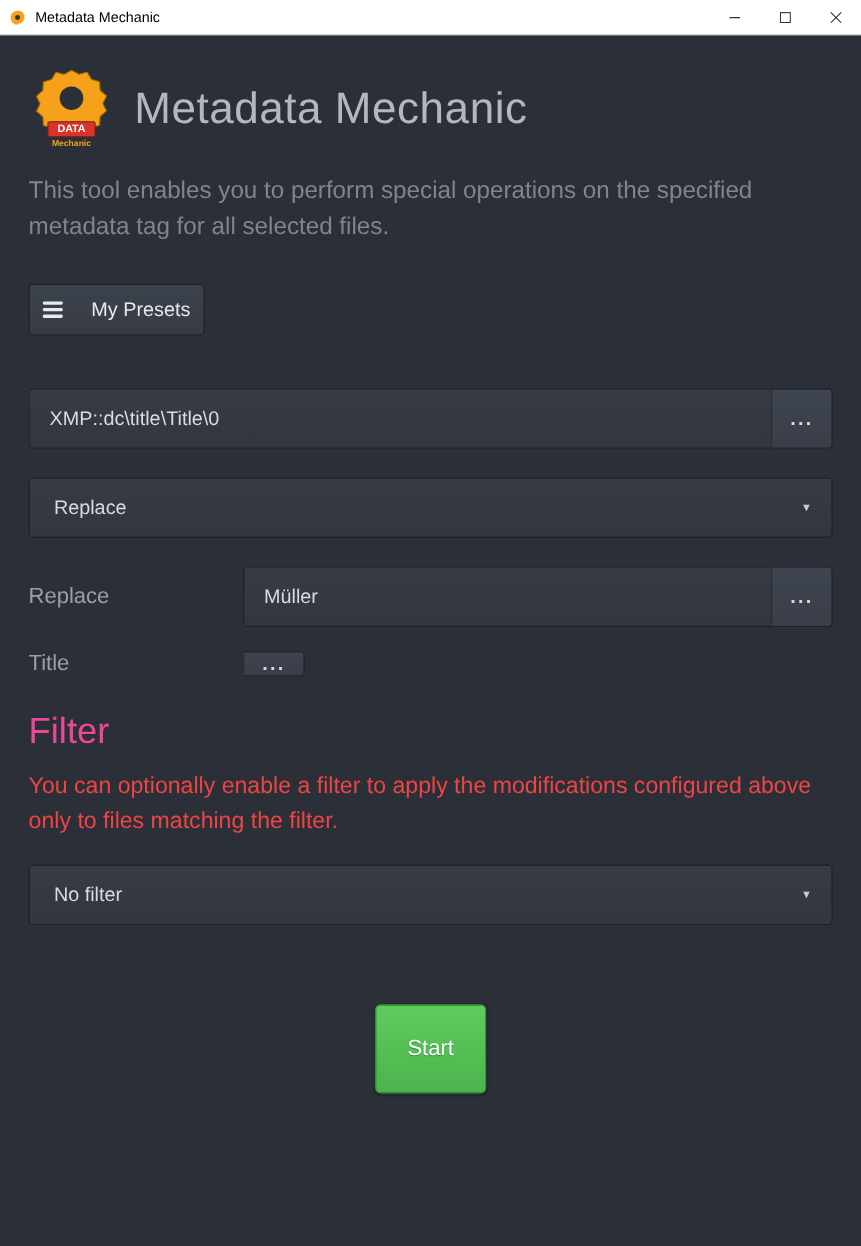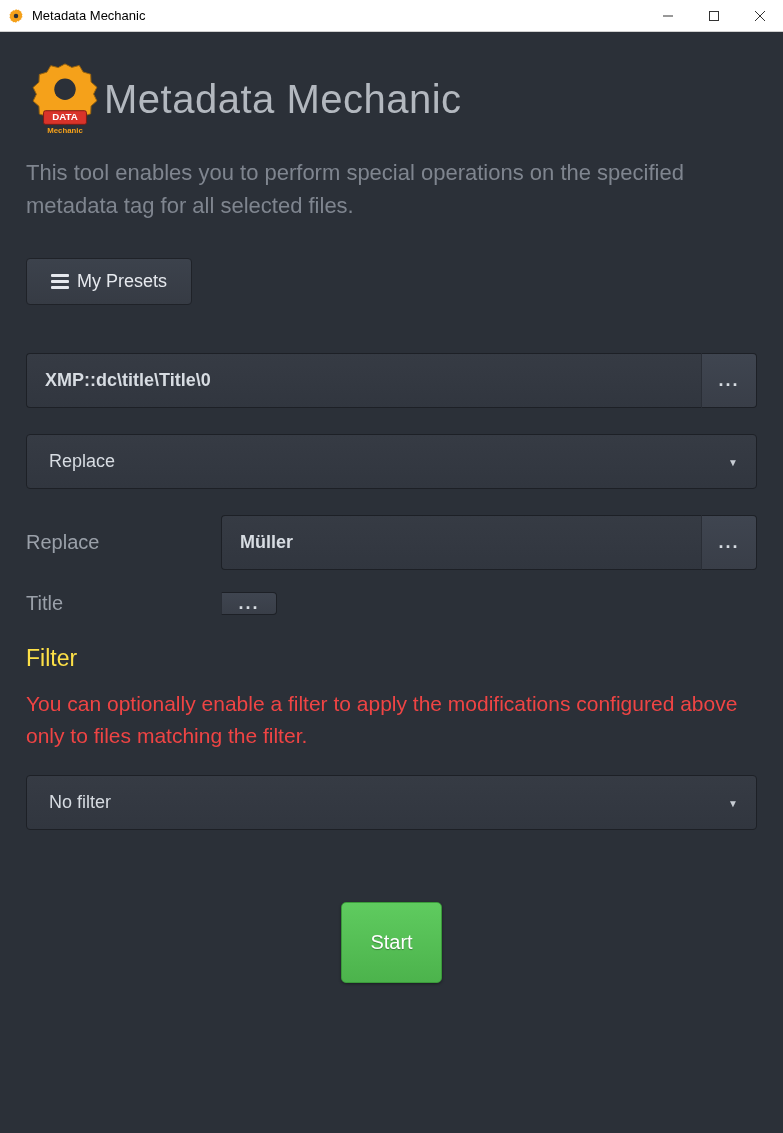--- a/index.html
+++ b/index.html
@@ -39,20 +39,21 @@
   }
 
   
   .content {
     padding: 28px 26px 26px 26px;
   }
 
   .header {
     display: flex;
     align-items: center;
+    gap: 18px;
     margin-bottom: 18px;
   }
   .logo {
     width: 78px; height: 78px;
     position: relative;
   }
   .app-title {
     font-size: 40px;
     font-weight: 400;
     color: #b3b8bf;
@@ -71,22 +72,22 @@
     background: linear-gradient(#3c424c, #363b44);
     border: 1px solid #1f2228;
     border-radius: 4px;
     color: #e6e9ee;
     font-size: 18px;
     display: inline-flex;
     align-items: center;
     cursor: pointer;
   }
   .presets-btn {
-    padding: 12px 24px;
-    gap: 8px;
+    padding: 12px 12px;
+    gap: 26px;
     margin-bottom: 48px;
   }
   .hamburger {
     display: inline-flex;
     flex-direction: column;
     gap: 3px;
   }
   .hamburger span {
     display: block;
     width: 18px; height: 3px;
@@ -162,22 +163,22 @@
     width: 195px;
     font-size: 20px;
     color: #9aa0a9;
   }
   .form-row .row {
     flex: 1;
     margin-bottom: 0;
   }
 
   .section-title {
-    font-size: 23px;
-    color: #fde047;
+    font-size: 33px;
+    color: #ec4899;
     margin-top: 30px;
     margin-bottom: 16px;
   }
   .section-desc {
     font-size: 21px;
     line-height: 1.5;
     color: #ef4444;
     margin-bottom: 24px;
   }
 
@@ -191,21 +192,21 @@
     border: 1px solid #3a9a3a;
     border-radius: 5px;
     color: #fff;
     font-size: 20px;
     padding: 28px 28px;
     cursor: pointer;
     text-shadow: 0 1px 1px rgba(0,0,0,0.3);
     box-shadow: 0 1px 3px rgba(0,0,0,0.4);
   }
 
-  input.input { width: 100%; font-family: inherit; font-weight: bold; }
+  input.input { width: 100%; font-family: inherit; }
 </style>
 </head>
 <body>
 
 <div class="titlebar">
   <svg class="tb-icon" viewBox="0 0 24 24">
     <path fill="#f5a11a" d="M12 2l2.1 1.1 2.3-.6 1.2 2 2.3.7.1 2.4 1.8 1.6-1 2.1 1 2.1-1.8 1.6-.1 2.4-2.3.7-1.2 2-2.3-.6L12 22l-2.1-1.1-2.3.6-1.2-2-2.3-.7-.1-2.4L2.2 14.1l1-2.1-1-2.1L4 8.3l.1-2.4 2.3-.7 1.2-2 2.3.6L12 2z"></path>
     <circle cx="12" cy="12" r="3.4" fill="#2b3038"></circle>
   </svg>
   <div class="tb-title">Metadata Mechanic</div>

